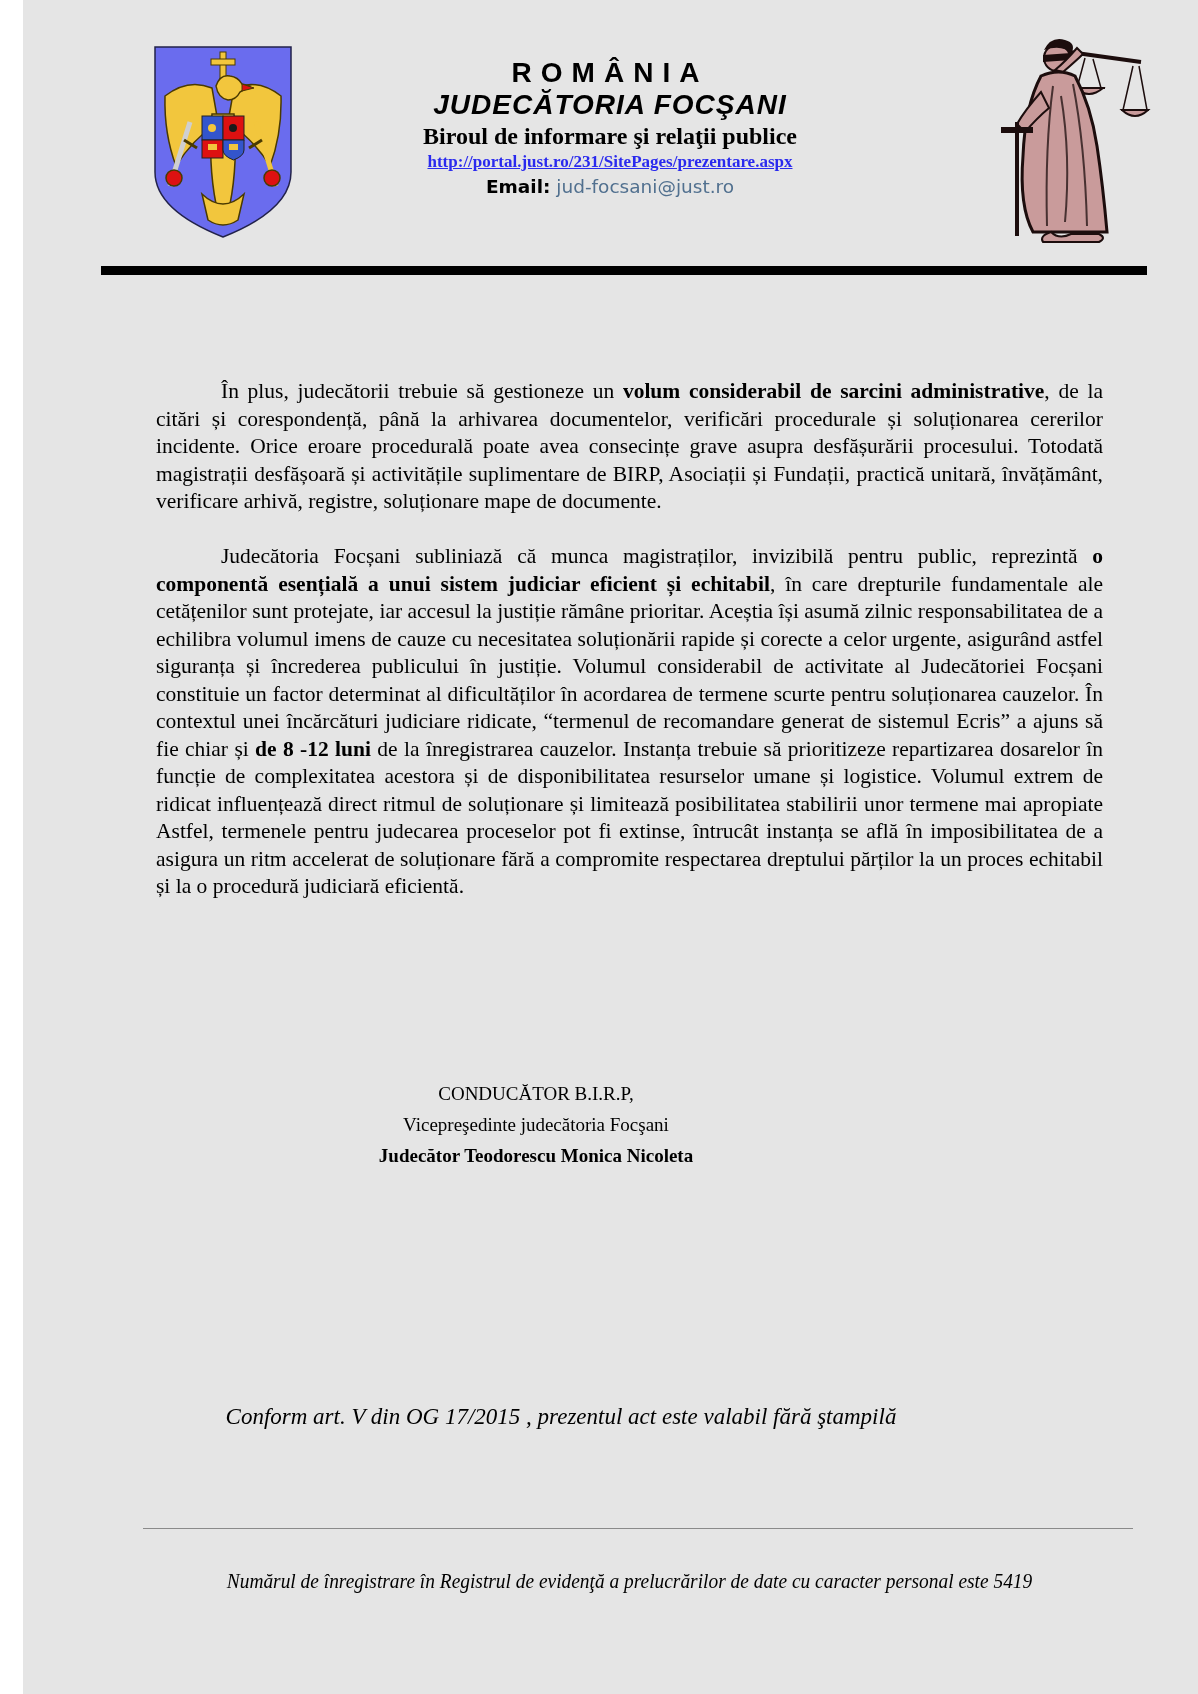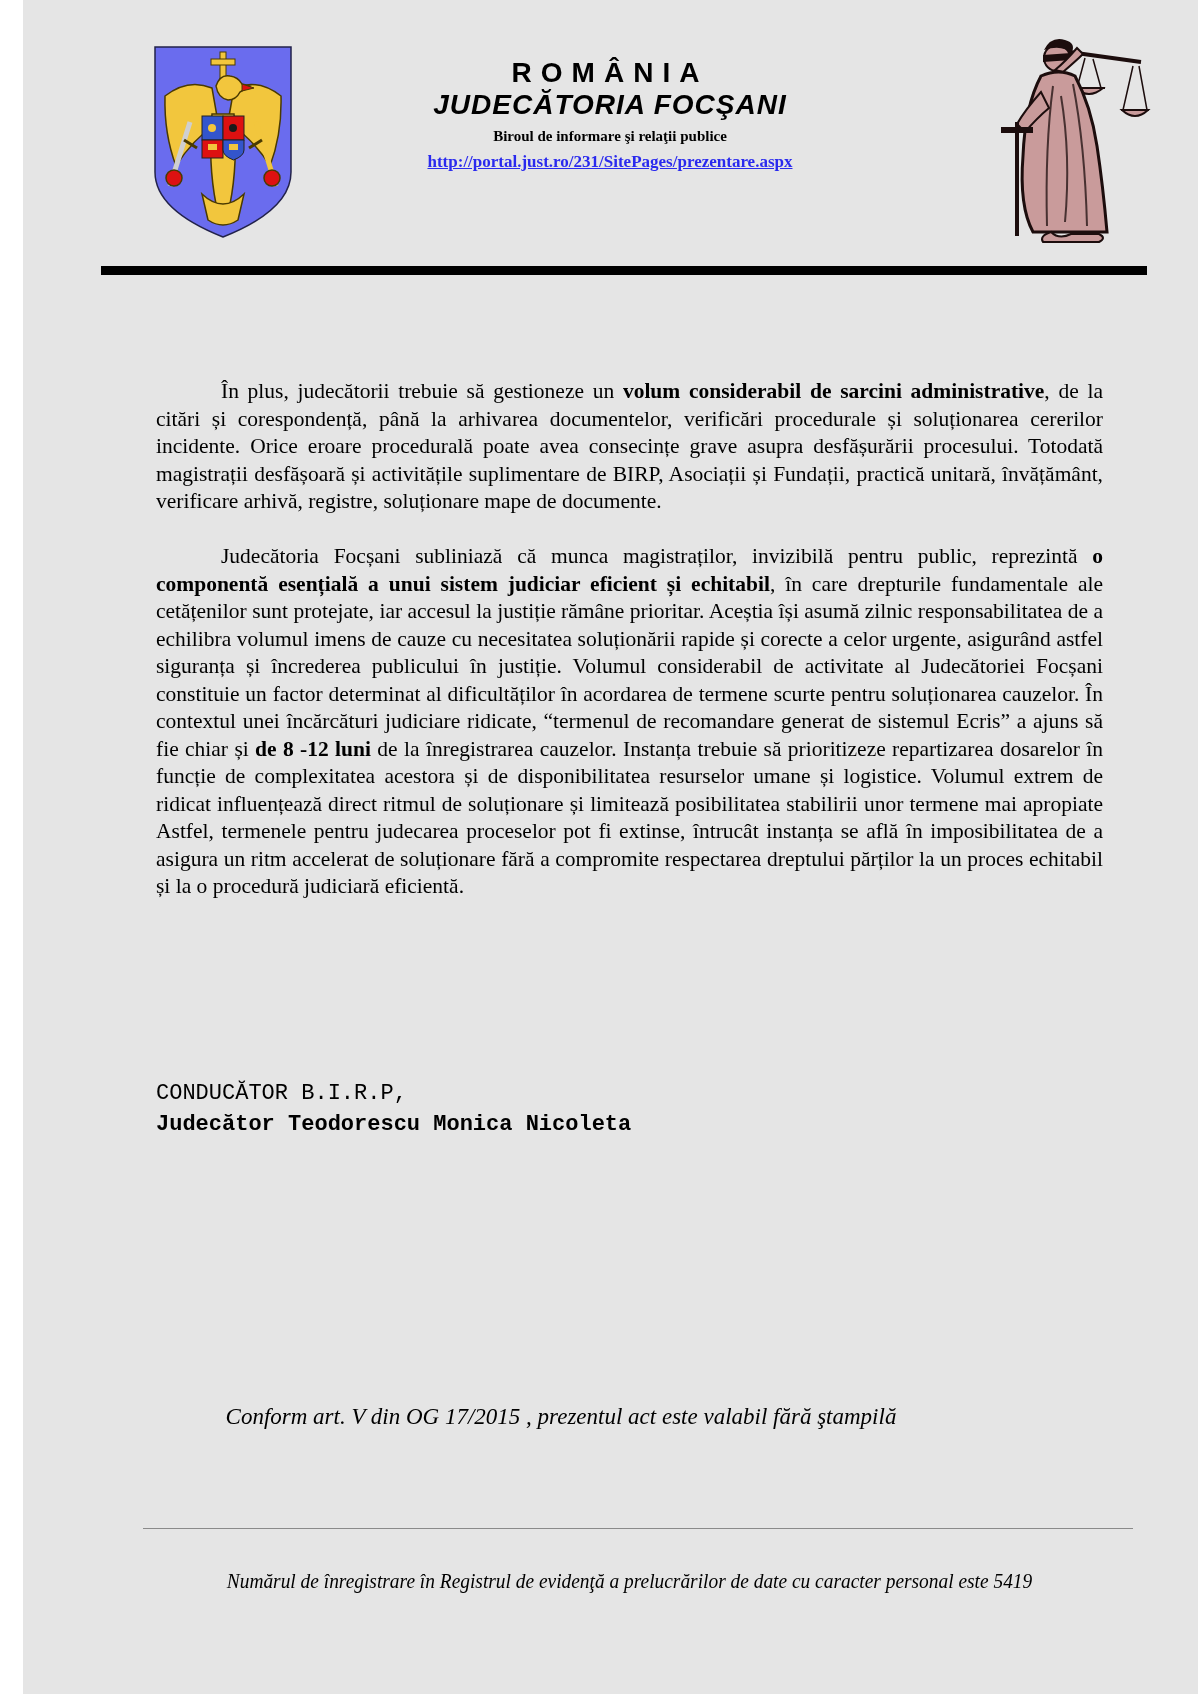--- a/index.html
+++ b/index.html
@@ -14,21 +14,21 @@
   .country{
     font-family:"Liberation Sans",sans-serif;font-weight:bold;
     font-size:28px;line-height:33px;letter-spacing:9px;
   }
   .institution{
     font-family:"Liberation Sans",sans-serif;font-weight:bold;font-style:italic;
     font-size:28px;line-height:32px;letter-spacing:1px;
   }
   .office{
     font-family:"Liberation Serif",serif;font-weight:bold;
-    font-size:15px;line-height:30px;
+    font-size:24px;line-height:30px;
   }
   .address{
     margin-top:14px;white-space:pre;
     font-family:"DejaVu Sans",sans-serif;font-weight:bold;
     font-size:18.5px;line-height:24px;
   }
   .url{
     display:block;font-family:Liberation Serif, serif;font-weight:bold;
     font-size:17px;line-height:22px;color:var(--link_blue,#2a2aee);
     text-decoration:underline;
@@ -41,22 +41,22 @@
   .rule-black{position:absolute;left:78px;top:266px;width:1046px;height:9px;background:var(--bar_black,#000);}
   
   .body-text{
     position:absolute;left:133px;top:378px;width:947px;
     font-size:21.5px;line-height:27.5px;text-align:justify;
   }
   .body-text p{margin:0 0 27.5px 0;text-indent:65px;}
   .body-text b{font-weight:bold;}
   
   .signature{
-    position:absolute;left:133px;top:1078px;width:760px;
-    font-size:22px;line-height:31px;font-family:Liberation Mono, monospace;
+    position:absolute;left:133px;top:1078px;width:760px;text-align:center;
+    font-size:19px;line-height:31px;
   }
   .signature .bold{font-weight:bold;}
   
   .stamp-note{
     position:absolute;left:133px;top:1402px;width:810px;text-align:center;
     font-style:italic;font-size:23px;line-height:30px;
   }
   .rule-gray{position:absolute;left:120px;top:1528px;width:990px;height:1px;background:var(--rule_gray,#8a8a8a);}
   .footer-note{
     position:absolute;left:133px;top:1568px;width:947px;text-align:center;
@@ -102,20 +102,24 @@
         <rect x="79" y="100" width="9" height="6" fill="#f2c63d" stroke="none"></rect>
       </g>
     </svg>
   </div>
 
   <div class="letterhead">
     <div class="country">ROMÂNIA</div>
     <div class="institution">JUDECĂTORIA FOCŞANI</div>
     <div class="office">Biroul de informare şi relaţii publice</div>
     <a class="url" href="#">http://portal.just.ro/231/SitePages/prezentare.aspx</a>
+    <div class="email-row">
+      <span class="email-label">Email:</span>
+      <a class="email-value" href="#">jud-focsani@just.ro</a>
+    </div>
   </div>
 
   <div class="justice">
     <svg width="172" height="222" viewBox="0 0 172 222">
 
       <path d="M88,26 L160,36" stroke="#1c0d0d" stroke-width="4"></path>
       <path d="M104,32 L96,62 M112,33 L120,62" stroke="#1c0d0d" stroke-width="1.5"></path>
       <path d="M92,62 H124" stroke="#1c0d0d" stroke-width="2"></path>
       <path d="M94,62 Q108,74 122,62 Z" fill="#c99b9b" stroke="#1c0d0d" stroke-width="2"></path>
       <path d="M152,40 L142,84 M158,40 L166,84" stroke="#1c0d0d" stroke-width="1.5"></path>
@@ -142,20 +146,21 @@
 
   <div class="rule-black"></div>
 
   <div class="body-text">
     <p><span>În plus, judecătorii trebuie să gestioneze un </span><b>volum considerabil de sarcini administrative</b><span>, de la citări și corespondență, până la arhivarea documentelor, verificări procedurale și soluționarea cererilor incidente. Orice eroare procedurală poate avea consecințe grave asupra desfășurării procesului. Totodată magistrații desfășoară și activitățile suplimentare de BIRP, Asociații și Fundații, practică unitară, învățământ, verificare arhivă, registre, soluționare mape de documente.</span></p>
     <p><span>Judecătoria Focșani subliniază că munca magistraților, invizibilă pentru public, reprezintă </span><b>o componentă esențială a unui sistem judiciar eficient și echitabil</b><span>, în care drepturile fundamentale ale cetățenilor sunt protejate, iar accesul la justiție rămâne prioritar. Aceștia își asumă zilnic responsabilitatea de a echilibra volumul imens de cauze cu necesitatea soluționării rapide și corecte a celor urgente, asigurând astfel siguranța și încrederea publicului în justiție. Volumul considerabil de activitate al Judecătoriei Focșani constituie un factor determinat al dificultăților în acordarea de termene scurte pentru soluționarea cauzelor. În contextul unei încărcături judiciare ridicate, “termenul de recomandare generat de sistemul Ecris” a ajuns să fie chiar și </span><b>de 8 -12 luni</b><span> de la înregistrarea cauzelor. Instanța trebuie să prioritizeze repartizarea dosarelor în funcție de complexitatea acestora și de disponibilitatea resurselor umane și logistice. Volumul extrem de ridicat influențează direct ritmul de soluționare și limitează posibilitatea stabilirii unor termene mai apropiate Astfel, termenele pentru judecarea proceselor pot fi extinse, întrucât instanța se află în imposibilitatea de a asigura un ritm accelerat de soluționare fără a compromite respectarea dreptului părților la un proces echitabil și la o procedură judiciară eficientă.</span></p>
   </div>
 
   <div class="signature">
     <div>CONDUCĂTOR B.I.R.P,</div>
+    <div>Vicepreşedinte judecătoria Focşani</div>
     <div class="bold">Judecător Teodorescu Monica Nicoleta</div>
   </div>
 
   <div class="stamp-note">Conform art. V din OG 17/2015 , prezentul act este valabil fără ştampilă</div>
 
   <div class="rule-gray"></div>
 
   <div class="footer-note">Numărul de înregistrare în Registrul de evidenţă a prelucrărilor de date cu caracter personal este 5419</div>
 
 </div>

